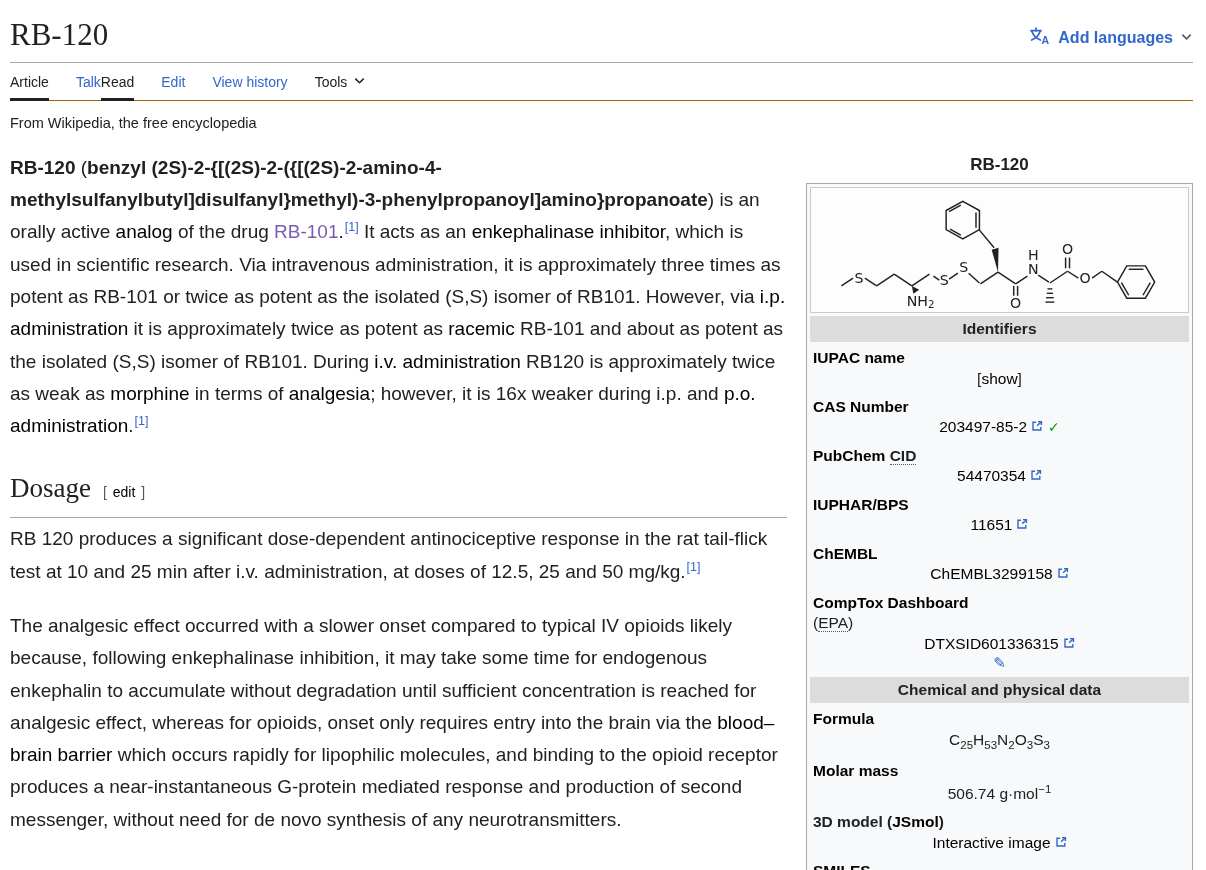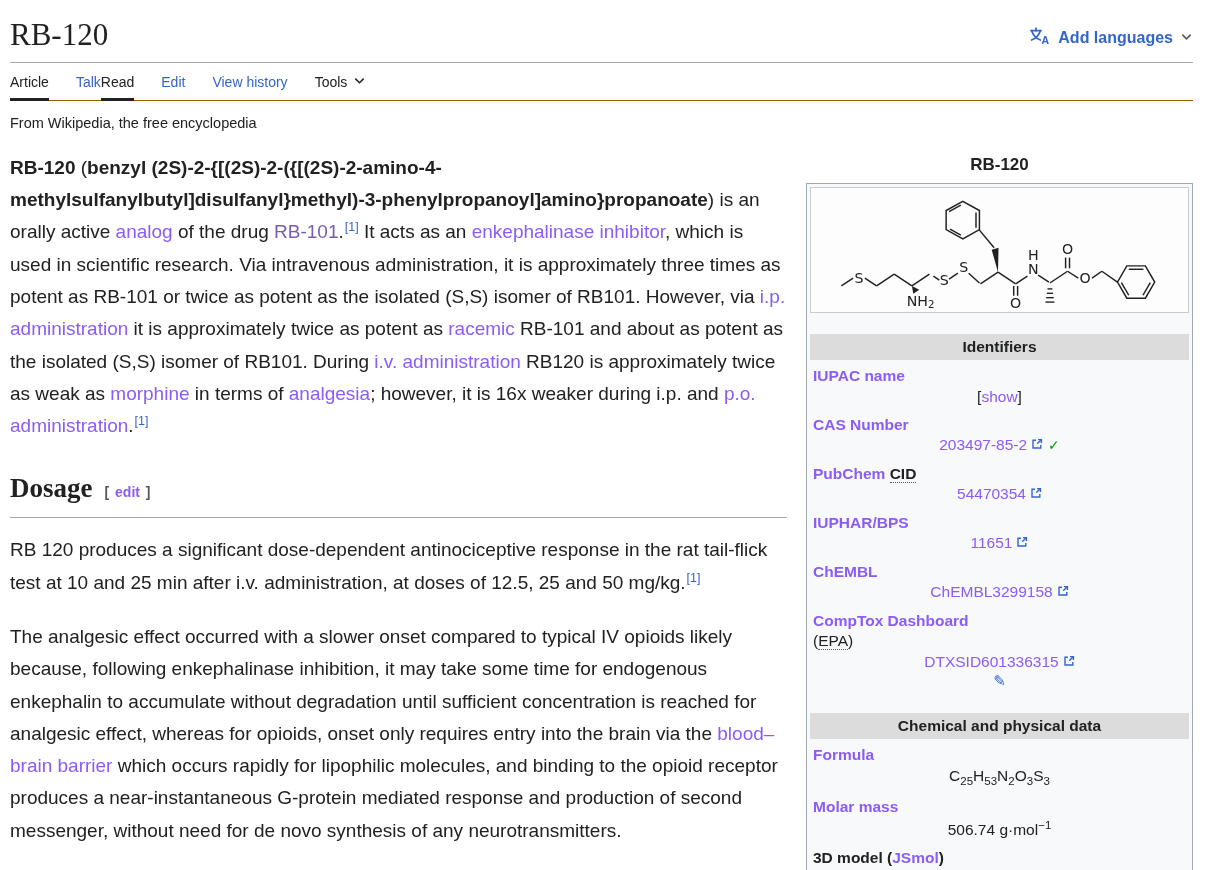--- a/index.html
+++ b/index.html
@@ -20,40 +20,40 @@
   .tabbar { display: flex; border-bottom: 1px solid #a16207; font-size: 14px; }
   .tabs { display: flex; gap: 27px; align-items: center; }
   .tab { padding: 11px 0 10px; position: relative; cursor: pointer; white-space: nowrap; }
   .tab.blue { color: #3366cc; }
   .tab.active::after { content: ""; position: absolute; left: 0; right: 0; bottom: -1px; height: 2.5px; background: #202122; }
   .tool-tab { display: flex; align-items: center; gap: 6px; }
   .subtitle { font-size: 14.5px; margin-top: 14px; }
   .content { margin-top: 21px; line-height: 1.7; }
   p { margin: 0 0 22px; }
 
-  .link { color: #8b5cf6; cursor: pointer; }
+  .link { color: #000000; cursor: pointer; }
   .visited { color: #795cb2; cursor: pointer; }
   .b { font-weight: bold; }
   .ref { font-size: 12.5px; position: relative; top: -7px; color: #3366cc; margin-left: 1px; cursor: pointer; }
 
   h2 {
     font-family: "Liberation Serif", "DejaVu Serif", serif;
-    font-weight: bold; font-size: 27px; margin: 24px 0 16px;
+    font-weight: normal; font-size: 27px; margin: 24px 0 5px;
     padding-bottom: 5px; border-bottom: 1px solid #a2a9b1; overflow: hidden;
   }
   .editsection { font-size: 14px; font-family: "Liberation Sans", sans-serif; margin-left: 12px; color: #54595d; }
   .editsection .link { padding: 0 2px; }
 
   
   .infobox { float: right; width: 387px; margin: 2px 0 14px 19px; font-size: 15.5px; line-height: 1.32; }
   .ib-caption { text-align: center; font-weight: bold; font-size: 17px; margin-bottom: 7px; }
   .ib-box { border: 1px solid #a2a9b1; background: #f8f9fa; padding: 3px; display: flex; flex-direction: column; gap: 3px; }
   .ib-img { border: 1px solid #c8ccd1; background: #fdfdfe; padding: 1px 0; }
   .ib-img svg { display: block; width: 100%; height: auto; }
-  .ib-header { background: #dcdcdc; text-align: center; font-weight: bold; padding: 3px 0; font-size: 15.5px; margin-top: 18px; }
+  .ib-header { background: #dcdcdc; text-align: center; font-weight: bold; padding: 3px 0; font-size: 15.5px; }
   .ib-row { display: flex; padding: 3px 3px 2px; flex-direction: column; }
   .ib-label { width: 49%; flex: none; padding-right: 6px; }
   .ib-value { flex: 1; text-align: center; }
   .ib-value.right { }
   .abbr { border-bottom: 1px dotted #54595d; }
   .check { color: #00a000; font-weight: bold; margin-left: 5px; font-size: 14px; }
   .pencil { color: #3366cc; font-size: 15px; line-height: 1.2; cursor: pointer; }
   .extlink { margin-left: 4px; }
   .formula-val, .molar-val { color: #202122; }
   sub { font-size: 11.5px; }

